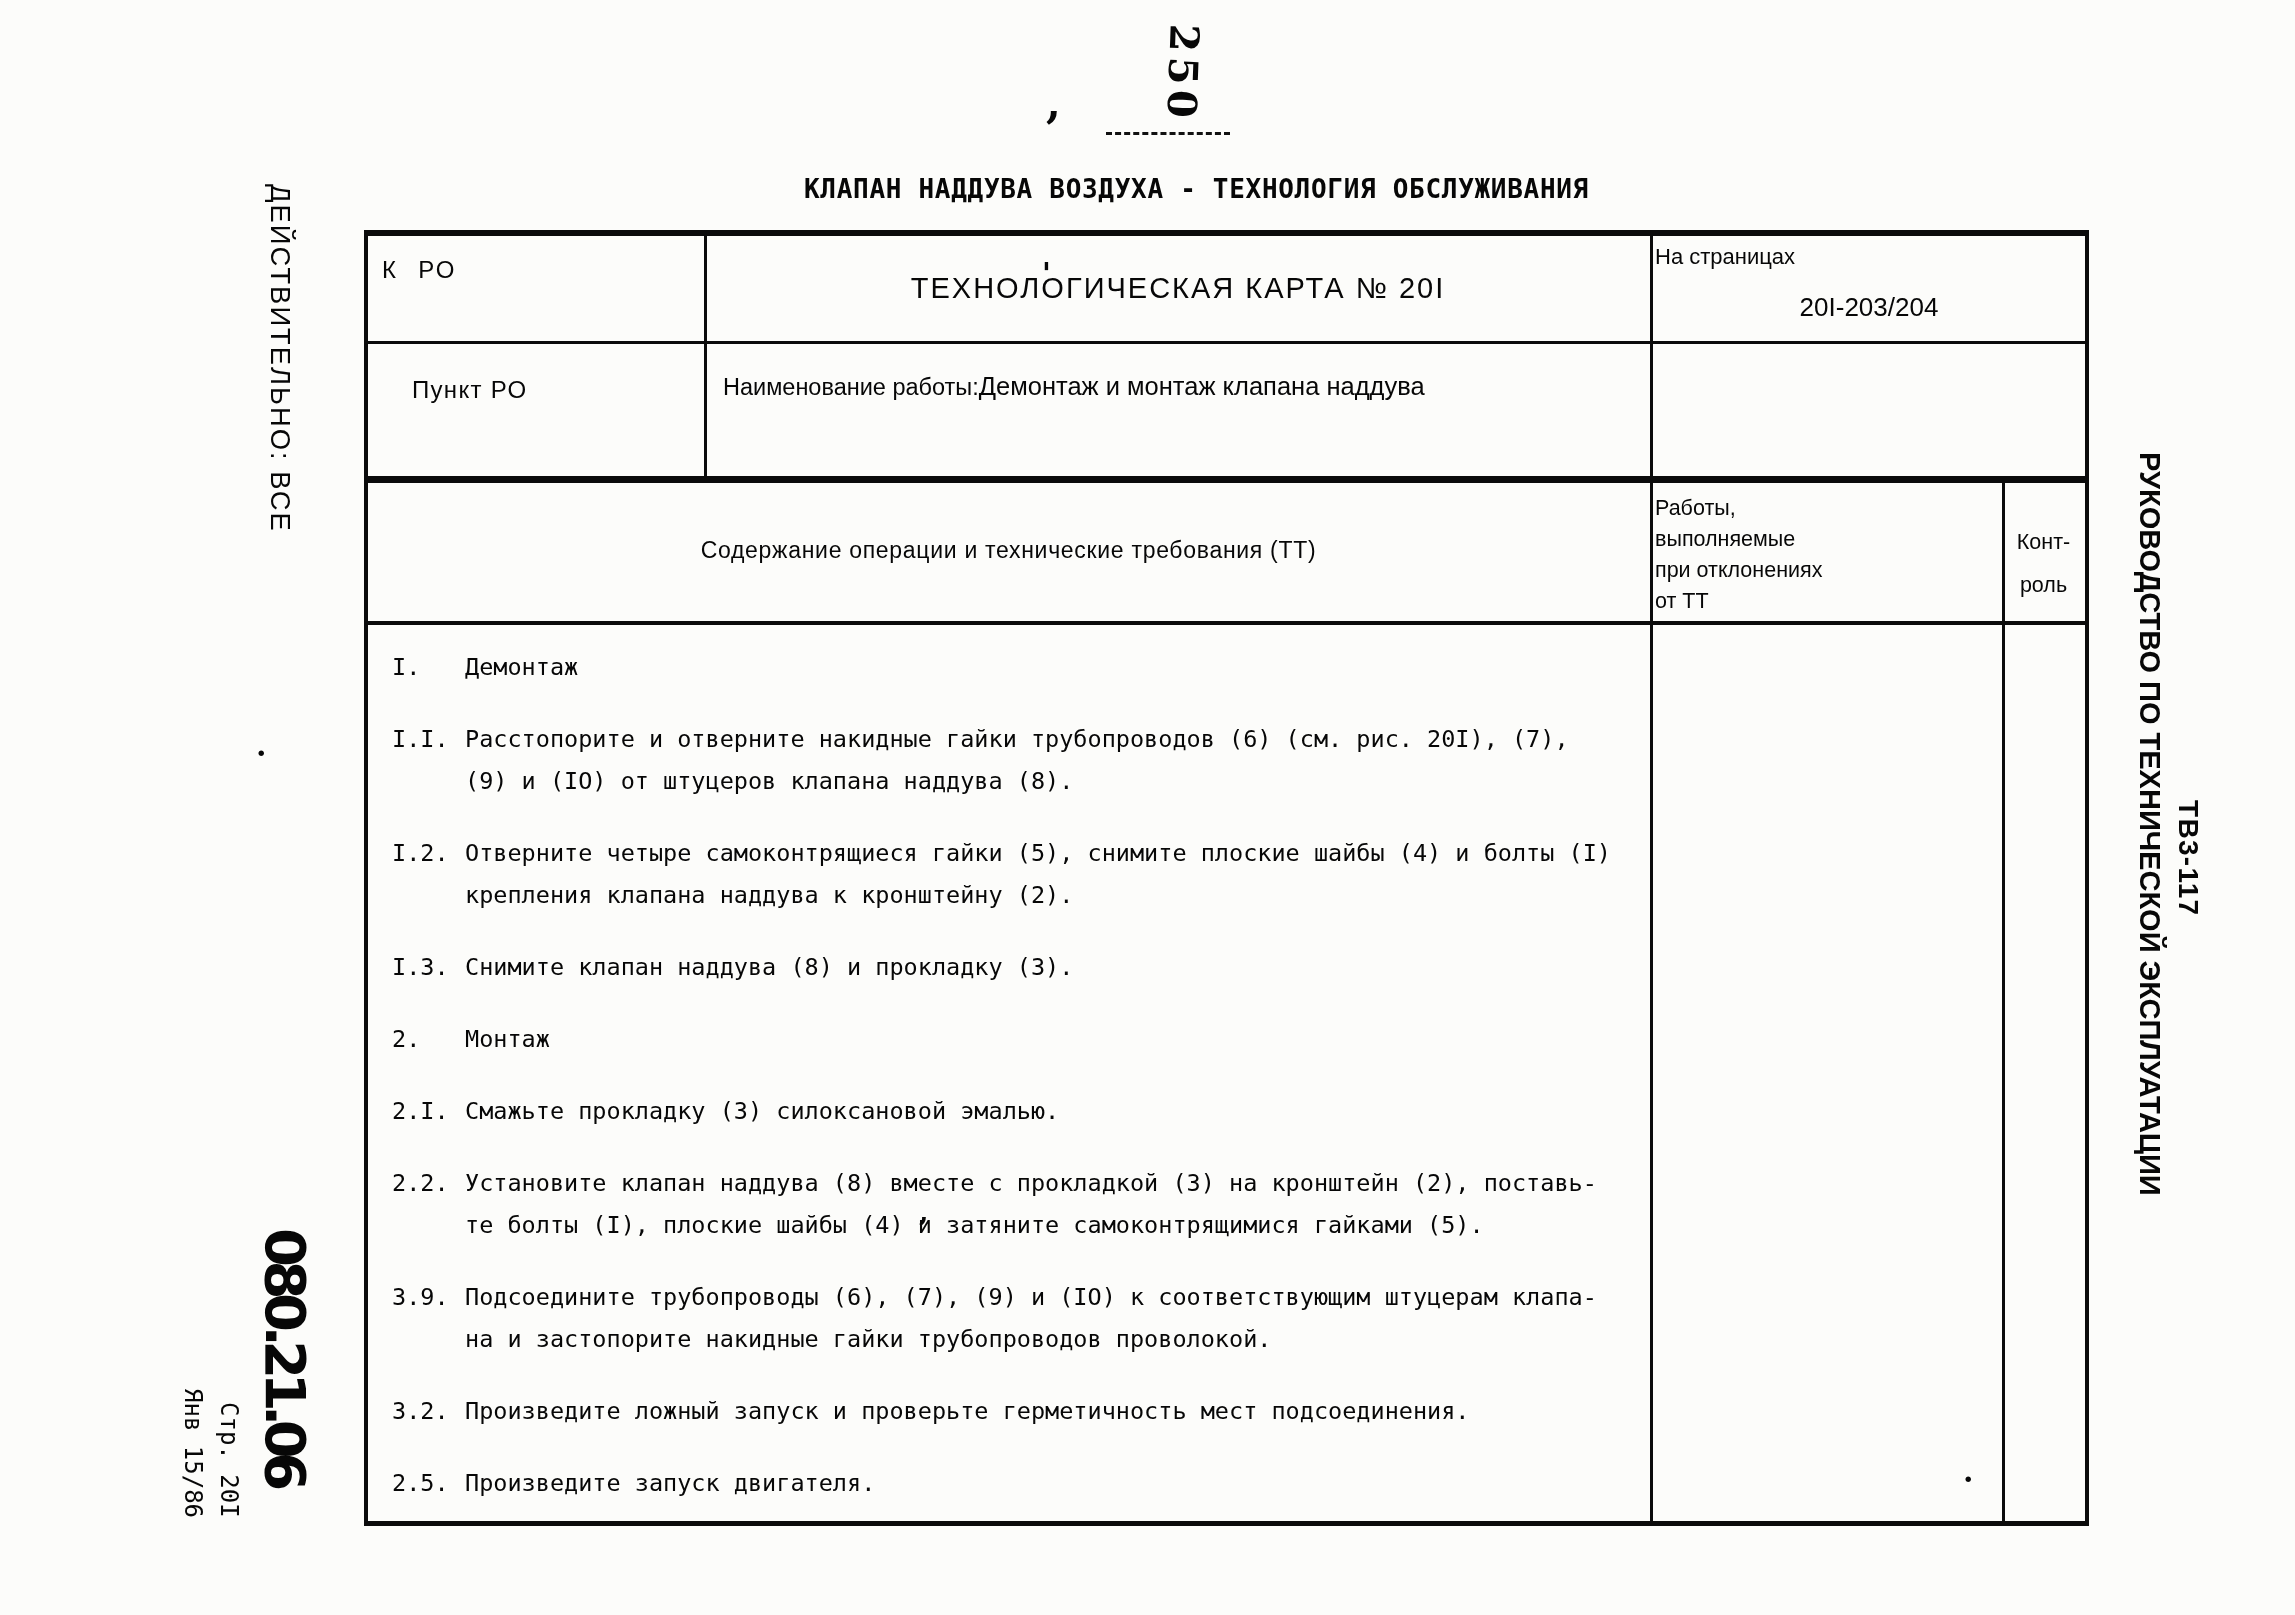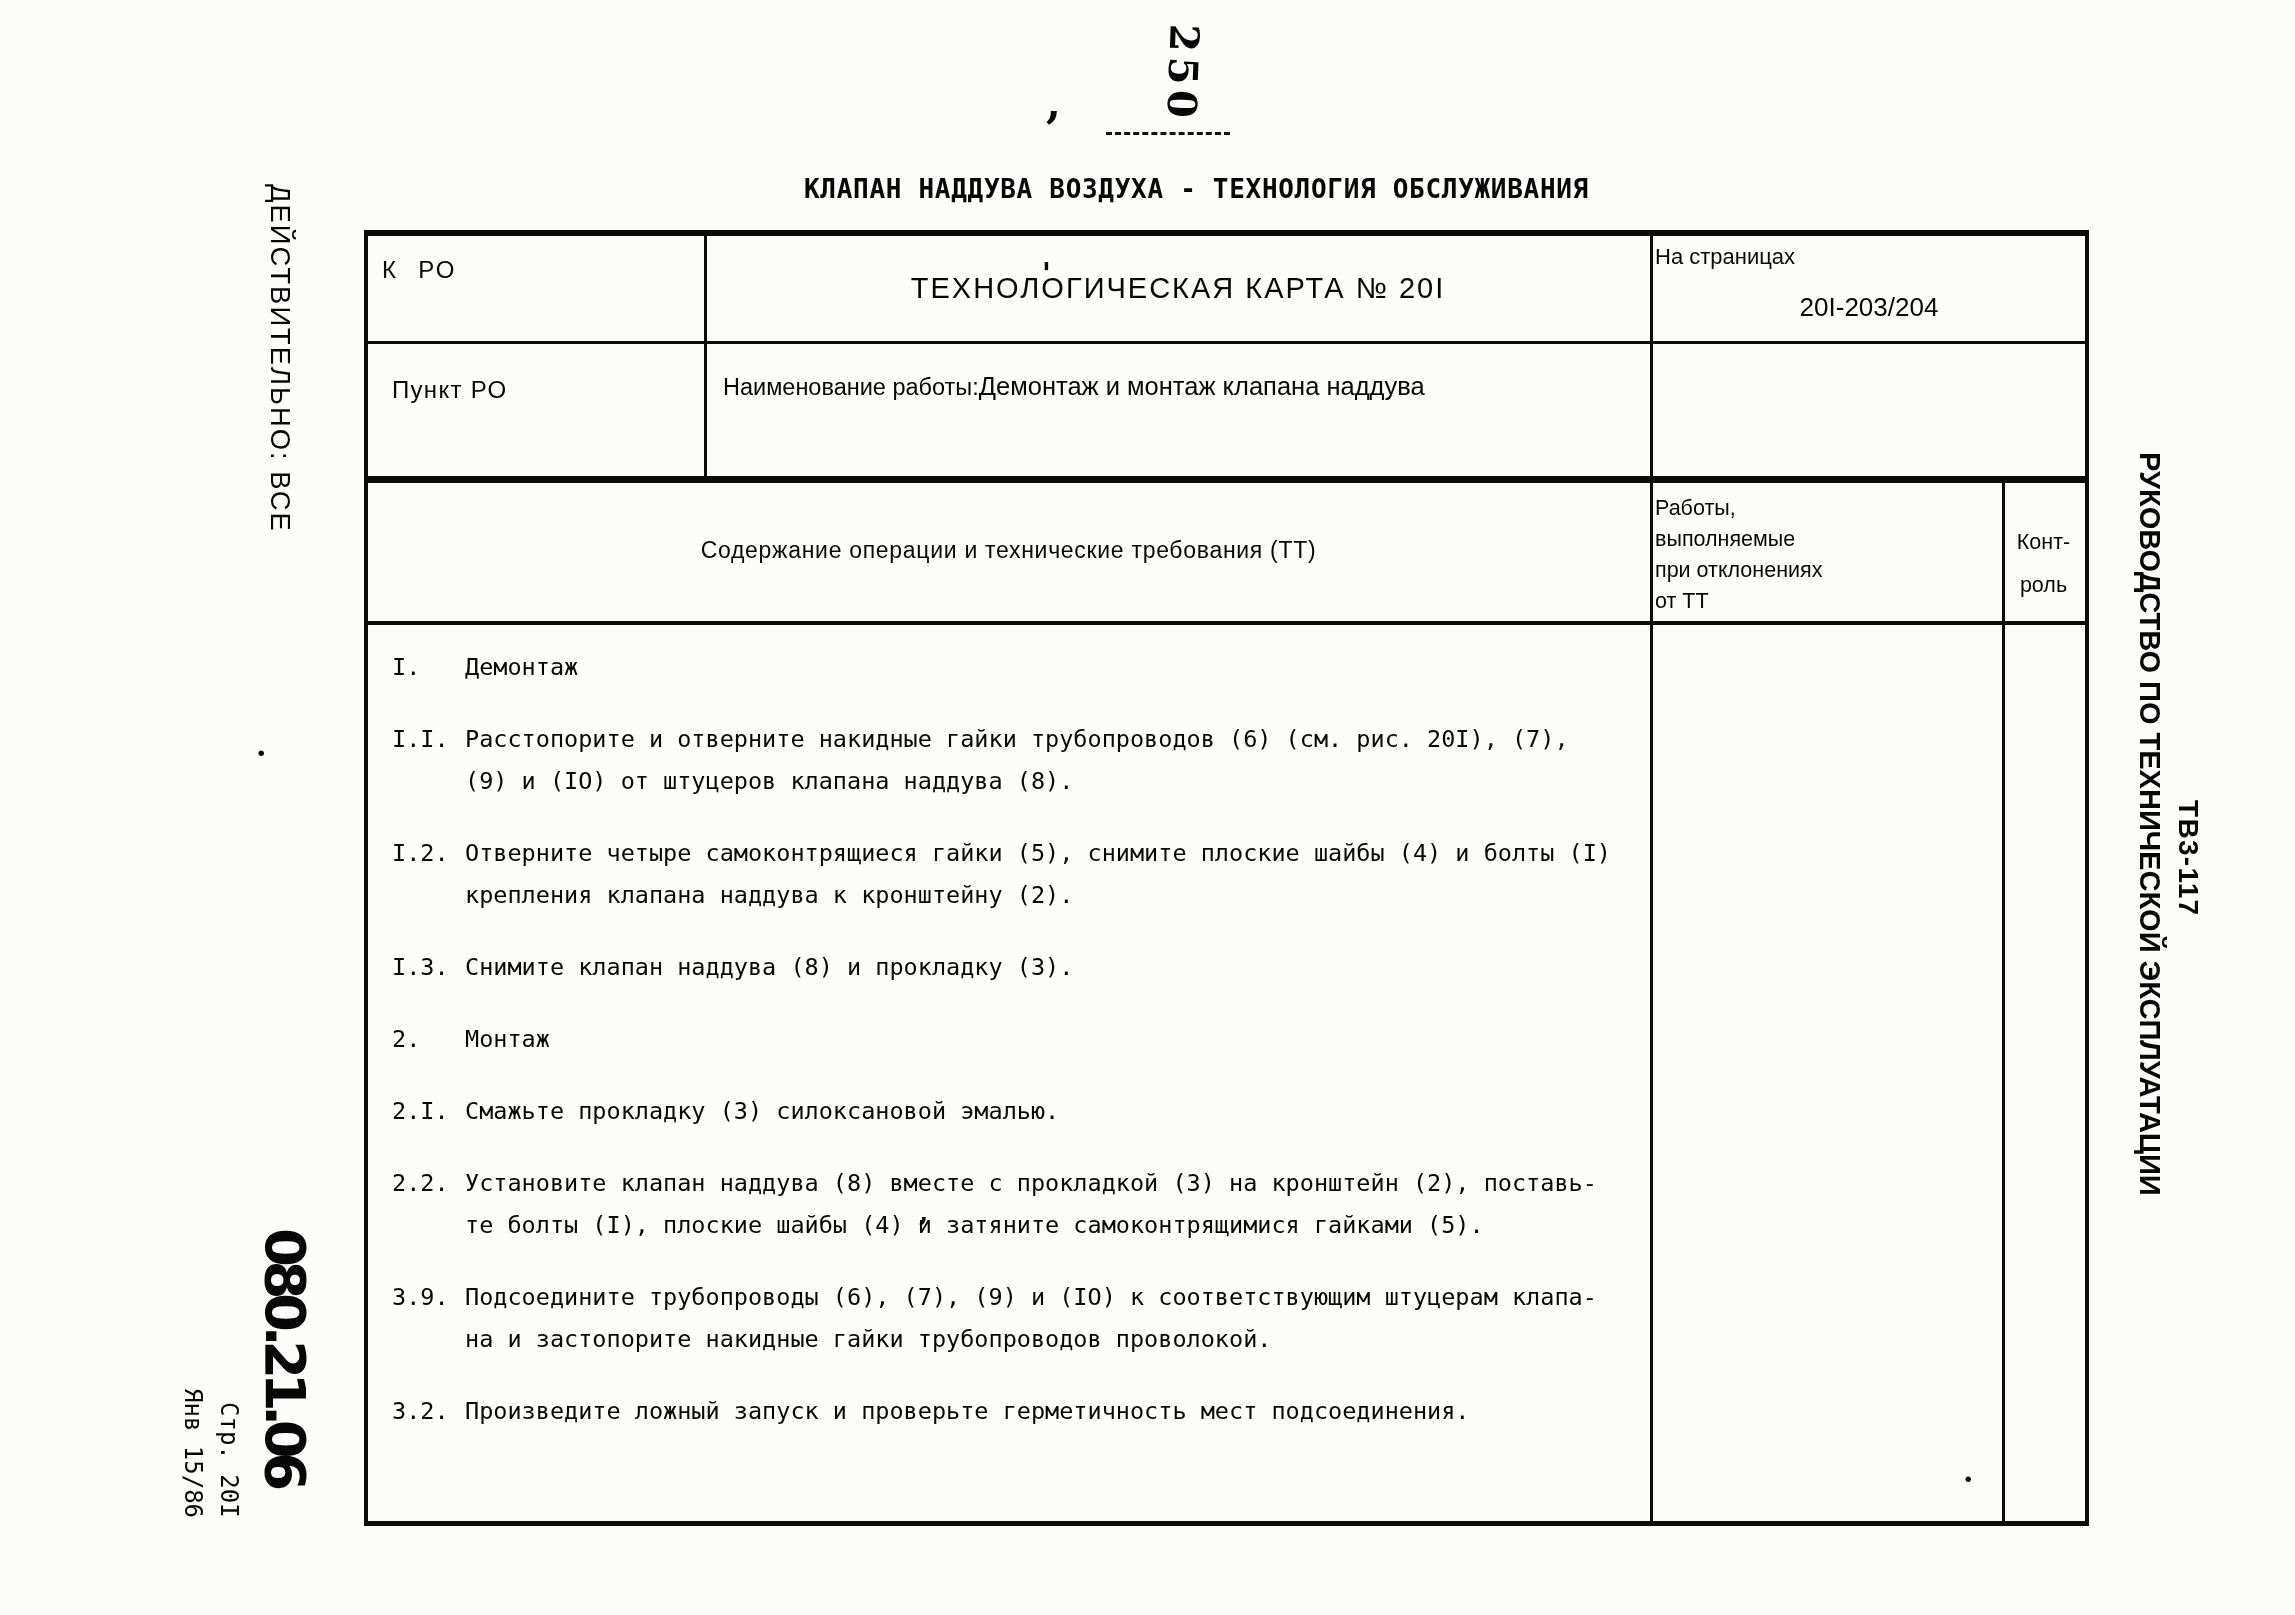--- a/index.html
+++ b/index.html
@@ -28,21 +28,21 @@
   .manual{left:2133px;top:452px;font-weight:bold;font-size:29px;letter-spacing:0}
 
   
   
 
   
   .kro{left:382px;top:256px;font-size:24px;letter-spacing:2px;word-spacing:11.7px}
   .card-title{left:708px;top:272px;width:940px;text-align:center;font-weight:normal;font-size:29px;letter-spacing:2px}
   .pages-label{left:1655px;top:244px;width:428px;font-size:22px}
   .pages-value{left:1655px;top:292px;width:428px;text-align:center;font-size:26px}
-  .punkt{left:392px;top:376px;font-size:24px;letter-spacing:1.3px}
+  .punkt{left:412px;top:376px;font-size:24px;letter-spacing:1.3px}
   .workline{left:723px;top:372px;display:flex;align-items:baseline}
   .workline .lbl{font-size:23.5px}
   .workline .val{font-size:25.5px}
   .content-hdr{left:369px;top:537px;width:1279px;text-align:center;font-size:23px;letter-spacing:0.7px}
   .dev-hdr{left:1655px;top:493px;width:346px;font-size:21.5px;line-height:31px}
   .ctl-hdr{left:2005px;top:521px;width:77px;text-align:center;font-size:21.5px;line-height:43px}
 
   
   .ops{position:absolute;left:392px;top:646px;width:1263px;font-family:"DejaVu Sans Mono",monospace;font-size:23.5px;line-height:42px}
   .op-item{display:flex;margin-bottom:30px}
@@ -139,16 +139,20 @@
       </div>
       <div class="op-item">
         <span class="op-num">3.9.</span>
         <span class="op-text">Подсоедините трубопроводы (6), (7), (9) и (IO) к соответствующим штуцерам клапа-
 на и застопорите накидные гайки трубопроводов проволокой.</span>
       </div>
       <div class="op-item">
         <span class="op-num">3.2.</span>
         <span class="op-text">Произведите ложный запуск и проверьте герметичность мест подсоединения.</span>
       </div>
+      <div class="op-item">
+        <span class="op-num">2.5.</span>
+        <span class="op-text">Произведите запуск двигателя.</span>
+      </div>
     </div>
 
 </div>
 
 
 </body></html>

